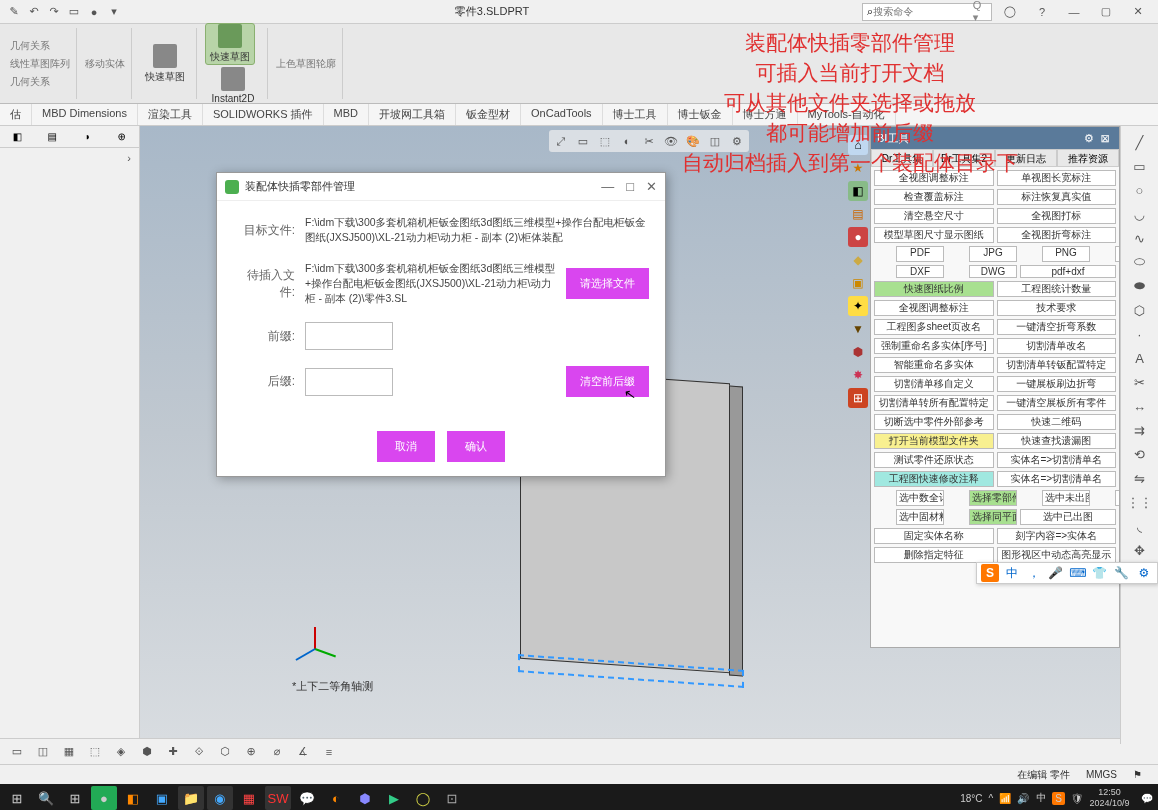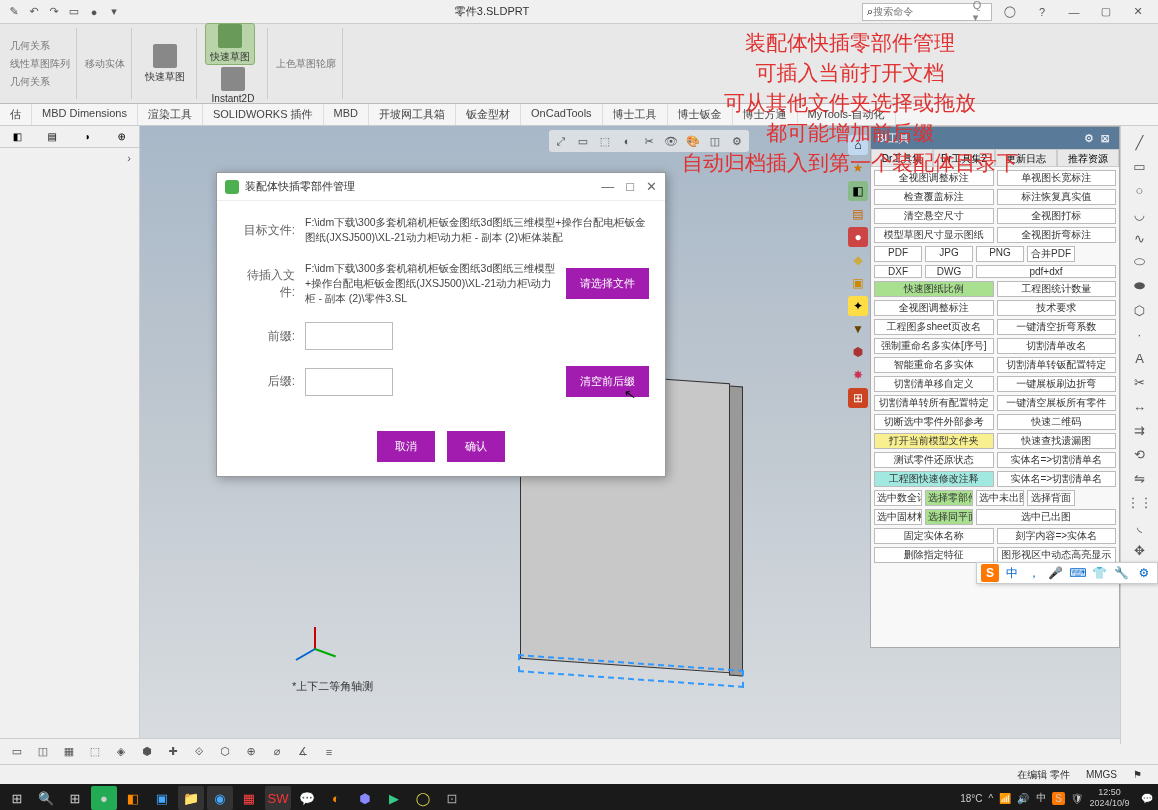--- a/index.html
+++ b/index.html
@@ -58,38 +58,38 @@
 
 .modal { position: absolute; left: 216px; top: 172px; width: 450px; background: #fff; border: 1px solid #999; box-shadow: 2px 2px 10px rgba(0,0,0,0.3); z-index: 20; }
 .modal-title { height: 28px; display: flex; align-items: center; padding: 0 8px; font-size: 11px; color: #333; border-bottom: 1px solid #eee; }
 .modal-title .m-icon { width: 14px; height: 14px; background: #4caf50; border-radius: 3px; margin-right: 6px; }
 .modal-title .m-controls { margin-left: auto; display: flex; gap: 12px; color: #666; font-size: 13px; }
 .modal-body { padding: 14px 16px 18px; }
 .form-row { display: flex; align-items: center; margin-bottom: 16px; gap: 10px; }
 .form-label { width: 62px; text-align: right; font-size: 12px; color: #666; }
 .form-text { flex: 1; font-size: 10.5px; color: #444; line-height: 15px; }
 .form-input { width: 88px; height: 28px; border: 1px solid #bbb; padding: 0 5px; }
-.btn-primary { background: #a21caf; color: #fff; border: none; padding: 8px 14px; font-size: 11px; cursor: pointer; }
+.btn-primary { background: #d946ef; color: #fff; border: none; padding: 8px 14px; font-size: 11px; cursor: pointer; }
 .modal-actions { display: flex; gap: 12px; justify-content: center; padding: 0 16px 14px; }
 .modal-actions .btn-primary { padding: 8px 18px; }
 
 
 .right-panel { position: absolute; right: 38px; top: 126px; width: 250px; background: #f8f8f8; border: 1px solid #aaa; z-index: 4; height: 522px; overflow: hidden; }
 .right-panel .rp-header { height: 22px; background: #5a7a9a; display: flex; align-items: center; padding: 0 6px; color: #fff; font-size: 11px; }
 .rp-header .rp-title { flex: 1; }
 .rp-header .rp-btn { width: 16px; text-align: center; }
 .rp-tabs { height: 18px; display: flex; font-size: 10px; }
 .rp-tab { flex: 1; text-align: center; padding: 2px 0; background: #e8e8e8; border: 1px solid #ccc; }
 .rp-body { padding: 3px; display: flex; flex-direction: column; gap: 3px; overflow-y: auto; height: 572px; }
 .rp-row { display: flex; gap: 3px; }
 .rp-cell { flex: 1; border: 1px solid #bbb; background: #fff; font-size: 10px; padding: 0 2px; text-align: center; color: #333; cursor: pointer; white-space: nowrap; overflow: hidden; }
 .rp-cell.green { background: #a8e090; }
 .rp-cell.cyan { background: #a0e8e0; }
 .rp-cell.yellow { background: #f8f090; }
-.rp-cell.sm { flex: 0 0 48px; }
+.rp-cell.sm { flex: 0 0 48px; margin-left: 22px; }
 
 
 .mid-iconstrip { position: absolute; right: 288px; top: 135px; width: 22px; display: flex; flex-direction: column; gap: 3px; z-index: 3; }
 .mid-iconstrip .mi { width: 20px; height: 20px; border-radius: 3px; display: flex; align-items: center; justify-content: center; font-size: 12px; }
 
 
 .far-right-bar { position: absolute; right: 0; top: 126px; width: 38px; background: #f0f0f0; border-left: 1px solid #ccc; height: 618px; display: flex; flex-direction: column; align-items: center; gap: 4px; padding-top: 6px; z-index: 2; }
 .far-right-bar .fr-btn { width: 26px; height: 20px; display: flex; align-items: center; justify-content: center; color: #555; font-size: 13px; }
 
 

